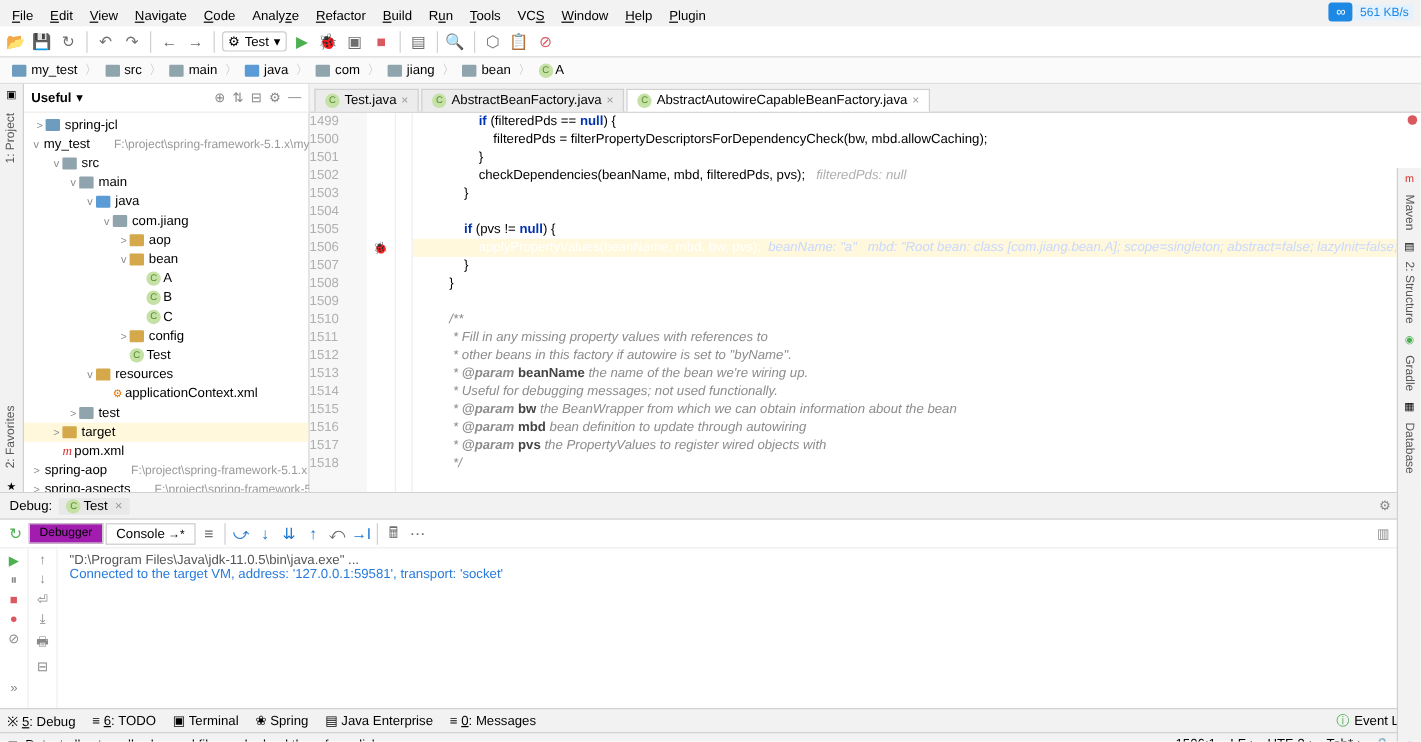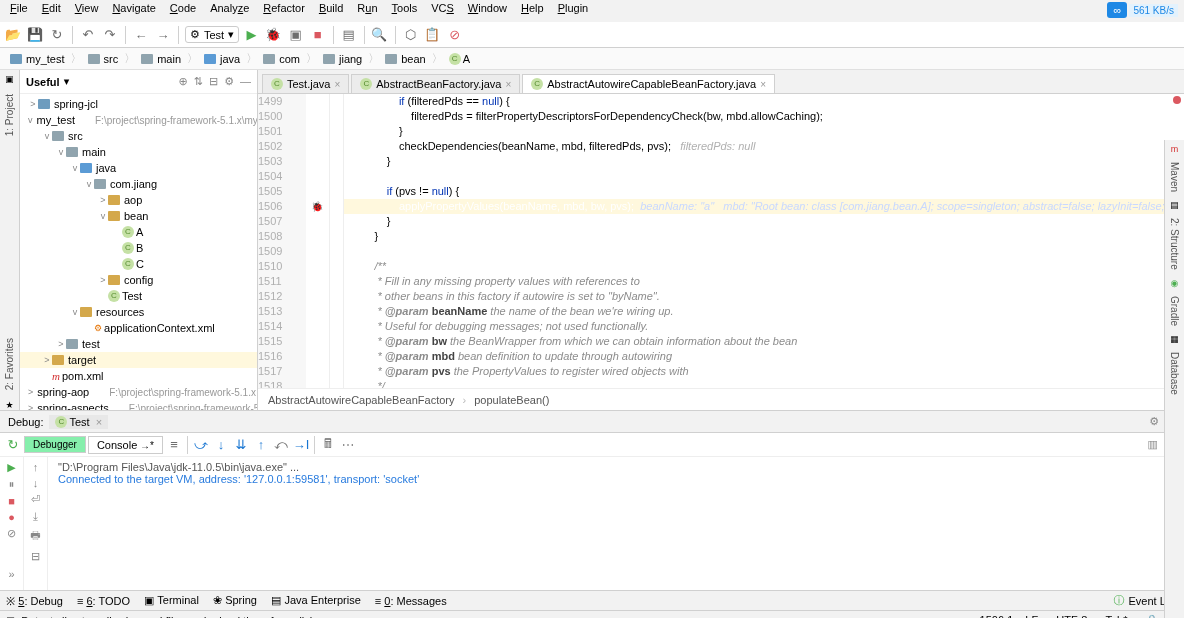--- a/index.html
+++ b/index.html
@@ -1,17 +1,17 @@
 <!DOCTYPE html>
 <html><head>
 <meta charset="utf-8">
 <style>
 * { margin:0; padding:0; box-sizing:border-box; font-family:"Segoe UI",Arial,sans-serif; font-size:11px; }
 body { width:1184px; height:618px; background:#fff; overflow:hidden; color:#000; }
-.menubar { height:22px; display:flex; align-items:flex-start; padding:0 4px; background:#f2f2f2; gap:2px; }
+.menubar { height:22px; display:flex; align-items:flex-end; padding:0 4px; background:#f2f2f2; gap:2px; }
 .menubar span { padding:2px 6px; cursor:default; }
 .menubar span u { text-decoration:underline; }
 .dlspeed { position:absolute; right:6px; top:2px; display:flex; align-items:center; gap:2px; }
 .dlspeed .cloud { width:20px; height:16px; background:#1e88e5; border-radius:3px; color:#fff; display:flex; align-items:center; justify-content:center; }
 .dlspeed .rate { background:#e3f2fd; padding:1px 4px; color:#1e88e5; font-size:10px; }
 .toolbar { height:26px; display:flex; align-items:center; padding:0 4px; gap:4px; border-bottom:1px solid #d0d0d0; }
 .tb-icon { width:18px; height:18px; display:flex; align-items:center; justify-content:center; color:#6e6e6e; font-size:13px; }
 .tb-sep { width:1px; height:18px; background:#d0d0d0; margin:0 2px; }
 .tb-run { display:flex; align-items:center; gap:4px; border:1px solid #ccc; padding:1px 4px; border-radius:3px; }
 .breadcrumb { height:22px; display:flex; align-items:center; padding:0 6px; gap:2px; background:#fafafa; border-bottom:1px solid #e0e0e0; font-size:11px; }
@@ -44,31 +44,31 @@
 .gutter { width:48px; background:#f7f7f7; color:#b0b0b0; text-align:left; padding:0 6px 0 0; }
 .gutter div { height:15px; line-height:15px; }
 .margin { width:24px; background:#fff; border-right:1px solid #eee; }
 .margin div { height:15px; display:flex; align-items:center; justify-content:center; }
 .fold { width:14px; border-right:1px solid #eee; }
 .fold div { height:15px; }
 .codetext { flex:1; overflow:hidden; position:relative; }
 .line { height:15px; line-height:15px; white-space:pre; padding-left:6px; }
 .line.hl { background:#1b50c4; color:#fff; }
 .line.cur { background:#fff8dd; }
-.kw { color:#0033b3; font-weight:normal; }
+.kw { color:#0033b3; font-weight:bold; }
 .cm { color:#8c8c8c; font-style:italic; }
 .hint { color:#b0b0b0; font-style:italic; }
 .line.hl .hint { color:#c8d8ff; }
 .err-stripe { position:absolute; right:3px; top:2px; width:8px; height:8px; background:#db5860; border-radius:50%; }
 .crumbbar { height:22px; border-top:1px solid #eee; padding:0 10px; display:flex; align-items:center; gap:8px; color:#555; font-size:11px; }
 .debug-panel { border-top:1px solid #d0d0d0; height:180px; display:flex; flex-direction:column; }
 .debug-header { height:22px; background:#f2f2f2; display:flex; align-items:center; padding:0 8px; gap:6px; border-bottom:1px solid #d0d0d0; }
 .debug-header .gear { margin-left:auto; color:#888; }
 .debug-toolbar { height:24px; display:flex; align-items:center; padding:0 4px; gap:2px; border-bottom:1px solid #eee; }
-.dbg-tab { padding:2px 8px; background:#86efac; border:1px solid #ccc; font-size:10px; }
+.dbg-tab { padding:2px 8px; background:#a21caf; border:1px solid #ccc; font-size:10px; }
 .dbg-tab.active { background:#fff; }
 .console-body { flex:1; display:flex; }
 .console-ctrl { width:24px; display:flex; flex-direction:column; align-items:center; gap:4px; padding:4px 0; border-right:1px solid #eee; }
 .console-ctrl2 { width:24px; display:flex; flex-direction:column; align-items:center; gap:4px; padding:4px 0; border-right:1px solid #eee; color:#888;}
 .console-text { flex:1; padding:4px 10px; font-family:"Consolas",monospace; font-size:11px; color:#555; }
 .console-text .blue { color:#287bde; }
 .bottom-tabs { height:20px; background:#f2f2f2; border-top:1px solid #d0d0d0; display:flex; align-items:center; padding:0 6px; gap:14px; font-size:10px; }
 .bottom-tabs .evlog { margin-left:auto; display:flex; align-items:center; gap:4px; }
 .statusbar { height:20px; background:#f2f2f2; border-top:1px solid #d0d0d0; display:flex; align-items:center; padding:0 6px; font-size:10px; }
 .statusbar .right { margin-left:auto; display:flex; gap:12px; }
@@ -374,25 +374,20 @@
           <div class="line"><span class="cm">         * Fill in any missing property values with references to</span></div>
           <div class="line"><span class="cm">         * other beans in this factory if autowire is set to "byName".</span></div>
           <div class="line"><span class="cm">         * <b style="font-weight:bold">@param</b> <b style="color:#444;font-style:normal">beanName</b> the name of the bean we're wiring up.</span></div>
           <div class="line"><span class="cm">         * Useful for debugging messages; not used functionally.</span></div>
           <div class="line"><span class="cm">         * <b style="font-weight:bold">@param</b> <b style="color:#444;font-style:normal">bw</b> the BeanWrapper from which we can obtain information about the bean</span></div>
           <div class="line"><span class="cm">         * <b style="font-weight:bold">@param</b> <b style="color:#444;font-style:normal">mbd</b> bean definition to update through autowiring</span></div>
           <div class="line"><span class="cm">         * <b style="font-weight:bold">@param</b> <b style="color:#444;font-style:normal">pvs</b> the PropertyValues to register wired objects with</span></div>
           <div class="line"><span class="cm">         */</span></div>
         </div>
     </div>
-    <div class="crumbbar">
-      <span>AbstractAutowireCapableBeanFactory</span>
-      <span style="color:#bbb">›</span>
-      <span>populateBean()</span>
-    </div>
   </div>
 
   <div class="right-gutter">
     <span class="icon9" style="color:#d32f2f">m</span>
     <span class="vtab">Maven</span>
     <span class="icon9">▤</span>
     <span class="vtab">2: Structure</span>
     <span class="icon9" style="color:#4caf50">◉</span>
     <span class="vtab">Gradle</span>
     <span class="icon9">▦</span>

